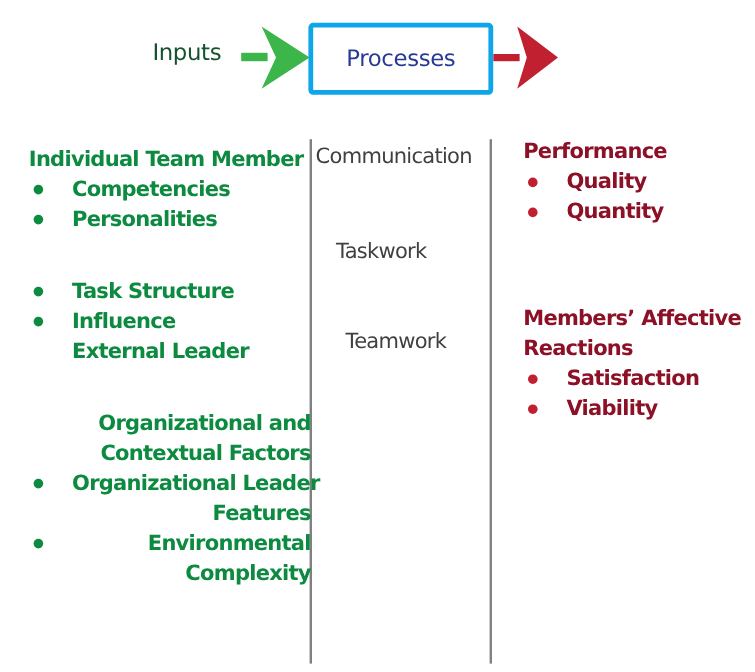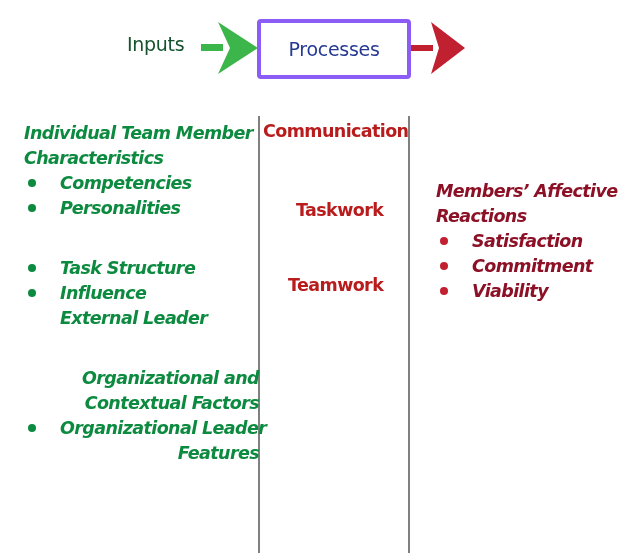--- a/index.html
+++ b/index.html
@@ -5,39 +5,39 @@
     html, body { margin: 0; padding: 0; background: #ffffff; }
     body {
       width: 629px; height: 560px; position: relative; overflow: hidden;
       font-family: "DejaVu Sans", "Liberation Sans", sans-serif;
     }
     .abs { position: absolute; }
     .flow-label { font-size: 19px; white-space: nowrap; letter-spacing: -0.3px; }
     .inputs-label { color: #14532d; left: 127px; top: 33px; }
     .process-box {
       left: 257px; top: 19px; width: 146px; height: 52px;
-      border: 4px solid #8b5cf6; border-radius: 4px;
+      border: 4px solid #0ea5e9; border-radius: 4px;
       display: flex; align-items: center; justify-content: center;
     }
     .process-label { color: #263a94; font-size: 19px; letter-spacing: -0.3px; }
     .arrow { position: absolute; }
     .divider { position: absolute; width: 2px; background: #808080; top: 116px; height: 437px; }
     .col-text { font-weight: bold; font-size: 17.5px; line-height: 25px; letter-spacing: -0.6px; }
     .green { color: #0c8a3f; }
     .maroon { color: #8c1026; }
     .heading { white-space: nowrap; }
     .bullet-item { position: relative; padding-left: 36px; }
     .bullet {
       position: absolute; left: 4px; top: 8px; width: 8px; height: 8px; border-radius: 50%;
     }
     .green .bullet { background: #0c8a3f; }
     .maroon .bullet { background: #c0202f; }
     .maroon .bullet-item { padding-left: 36px; }
-    .block { position: absolute; font-style: italic; }
-    .proc-item { position: absolute; font-weight: bold; font-size: 17.5px; letter-spacing: -0.6px; color: #b91c1c; white-space: nowrap; }
+    .block { position: absolute; }
+    .proc-item { position: absolute; font-weight: normal; font-size: 17.5px; letter-spacing: -0.6px; color: #404040; white-space: nowrap; }
   </style>
 </head>
 <body>
 
 <div class="abs flow-label inputs-label">Inputs</div>
 
 <svg class="arrow" style="left:200px; top:20px;" width="60" height="56" viewBox="0 0 60 56">
   <rect x="1" y="24" width="22" height="7" fill="#3cb54a"></rect>
   <polygon points="18,2 58,28 18,54 30,28" fill="#3cb54a"></polygon>
 </svg>
@@ -51,21 +51,20 @@
   <polygon points="20,2 54,28 20,54 28,28" fill="#c0202f"></polygon>
 </svg>
 
 <div class="divider" style="left:258px;"></div>
 <div class="divider" style="left:408px;"></div>
 
 <div class="block col-text green" style="left:24px; top:121px; width:235px;">
 
   <div>
     <div class="heading">Individual Team Member</div>
-    <div class="heading">Characteristics</div>
     <div class="bullet-item">
       <span class="bullet"></span>
       <div>Competencies</div>
     </div>
     <div class="bullet-item">
       <span class="bullet"></span>
       <div>Personalities</div>
     </div>
   </div>
 
@@ -82,37 +81,49 @@
   </div>
 
   <div style="margin-top:35px;text-align:right;">
     <div class="heading">Organizational and</div>
     <div class="heading">Contextual Factors</div>
     <div class="bullet-item">
       <span class="bullet"></span>
       <div style="white-space:nowrap;">Organizational Leader</div>
       <div>Features</div>
     </div>
+    <div class="bullet-item">
+      <span class="bullet"></span>
+      <div>Environmental</div>
+      <div>Complexity</div>
+    </div>
   </div>
 </div>
 
 <div class="proc-item" style="left:263px; top:121px;">Communication</div>
-<div class="proc-item" style="left:296px; top:200px;">Taskwork</div>
+<div class="proc-item" style="left:280px; top:200px;">Taskwork</div>
 <div class="proc-item" style="left:288px; top:275px;">Teamwork</div>
 
 <div class="block col-text maroon" style="left:436px; top:115px; width:193px;">
+  <div>
+    <div class="heading">Performance</div>
+    <div class="bullet-item">
+      <span class="bullet"></span>
+      <div>Quality</div>
+    </div>
+    <div class="bullet-item">
+      <span class="bullet"></span>
+      <div>Quantity</div>
+    </div>
+  </div>
   <div style="margin-top:64px;">
     <div class="heading">Members’ Affective</div>
     <div class="heading">Reactions</div>
     <div class="bullet-item">
       <span class="bullet"></span>
       <div>Satisfaction</div>
     </div>
     <div class="bullet-item">
       <span class="bullet"></span>
-      <div>Commitment</div>
-    </div>
-    <div class="bullet-item">
-      <span class="bullet"></span>
       <div>Viability</div>
     </div>
   </div>
 </div>
 
 </body></html>

